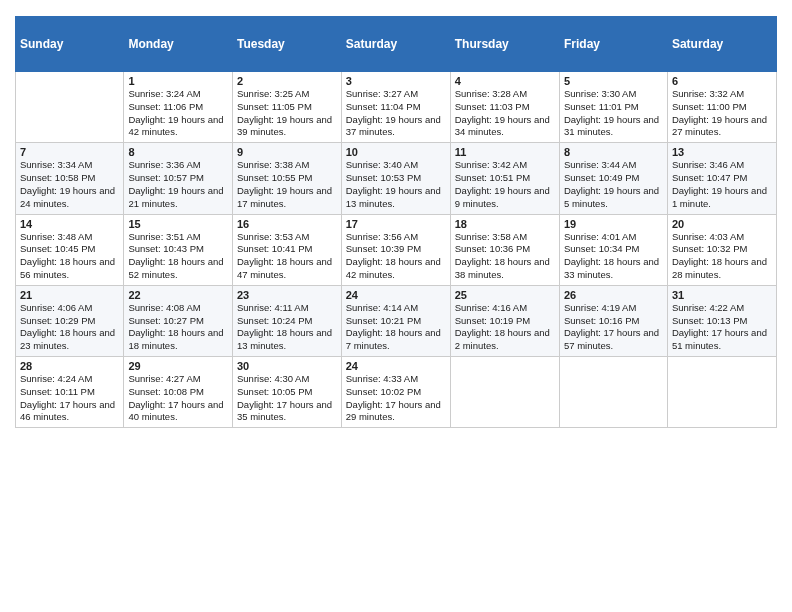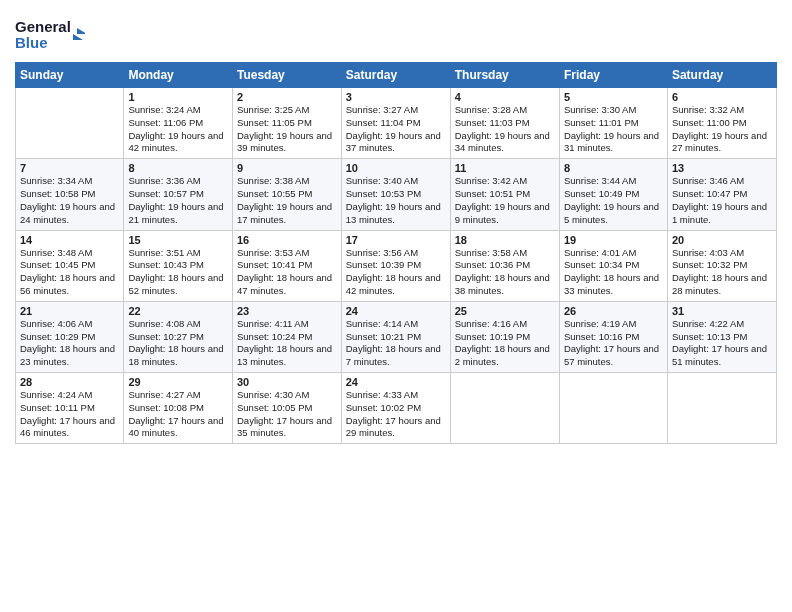--- a/index.html
+++ b/index.html
@@ -41,21 +41,21 @@
     .calendar {
       width: 100%;
       border-collapse: collapse;
       margin-top: 6px;
     }
     .calendar th {
       background-color: #2e6db4;
       color: #fff;
       font-size: 12px;
       font-weight: bold;
-      padding: 5px 4px;
+      padding: 20px 4px;
       text-align: left;
       border: 1px solid #2e6db4;
     }
     .calendar td {
       border: 1px solid #ccc;
       vertical-align: top;
       padding: 3px 4px;
       width: 113px;
       min-height: 80px;
       font-size: 10px;
@@ -77,34 +77,20 @@
       color: #222;
     }
     .empty-cell {
       background: #fff !important;
     }
   </style>
 </head>
 <body>
 
 <div class="container">
-  <div class="header">
-    <div class="logo">
-        <svg width="70" height="42" viewBox="0 0 70 42">
-          <text x="0" y="18" font-size="15" font-weight="bold" fill="#1a1a2e" font-family="Arial">General</text>
-          <text x="0" y="34" font-size="15" font-weight="bold" fill="#2e6db4" font-family="Arial">Blue</text>
-          <polygon points="58,20 68,26 58,26" fill="#2e6db4"></polygon>
-          <polygon points="62,14 72,20 62,20" fill="#2e6db4"></polygon>
-        </svg>
-      </div>
-    <div class="title-block">
-      <div class="month-title"></div>
-      <div class="location"></div>
-    </div>
-  </div>
 
   <table class="calendar">
     <thead>
       <tr>
       <th>Sunday</th>
           <th>Monday</th>
           <th>Tuesday</th>
           <th>Saturday</th>
           <th>Thursday</th>
           <th>Friday</th>

